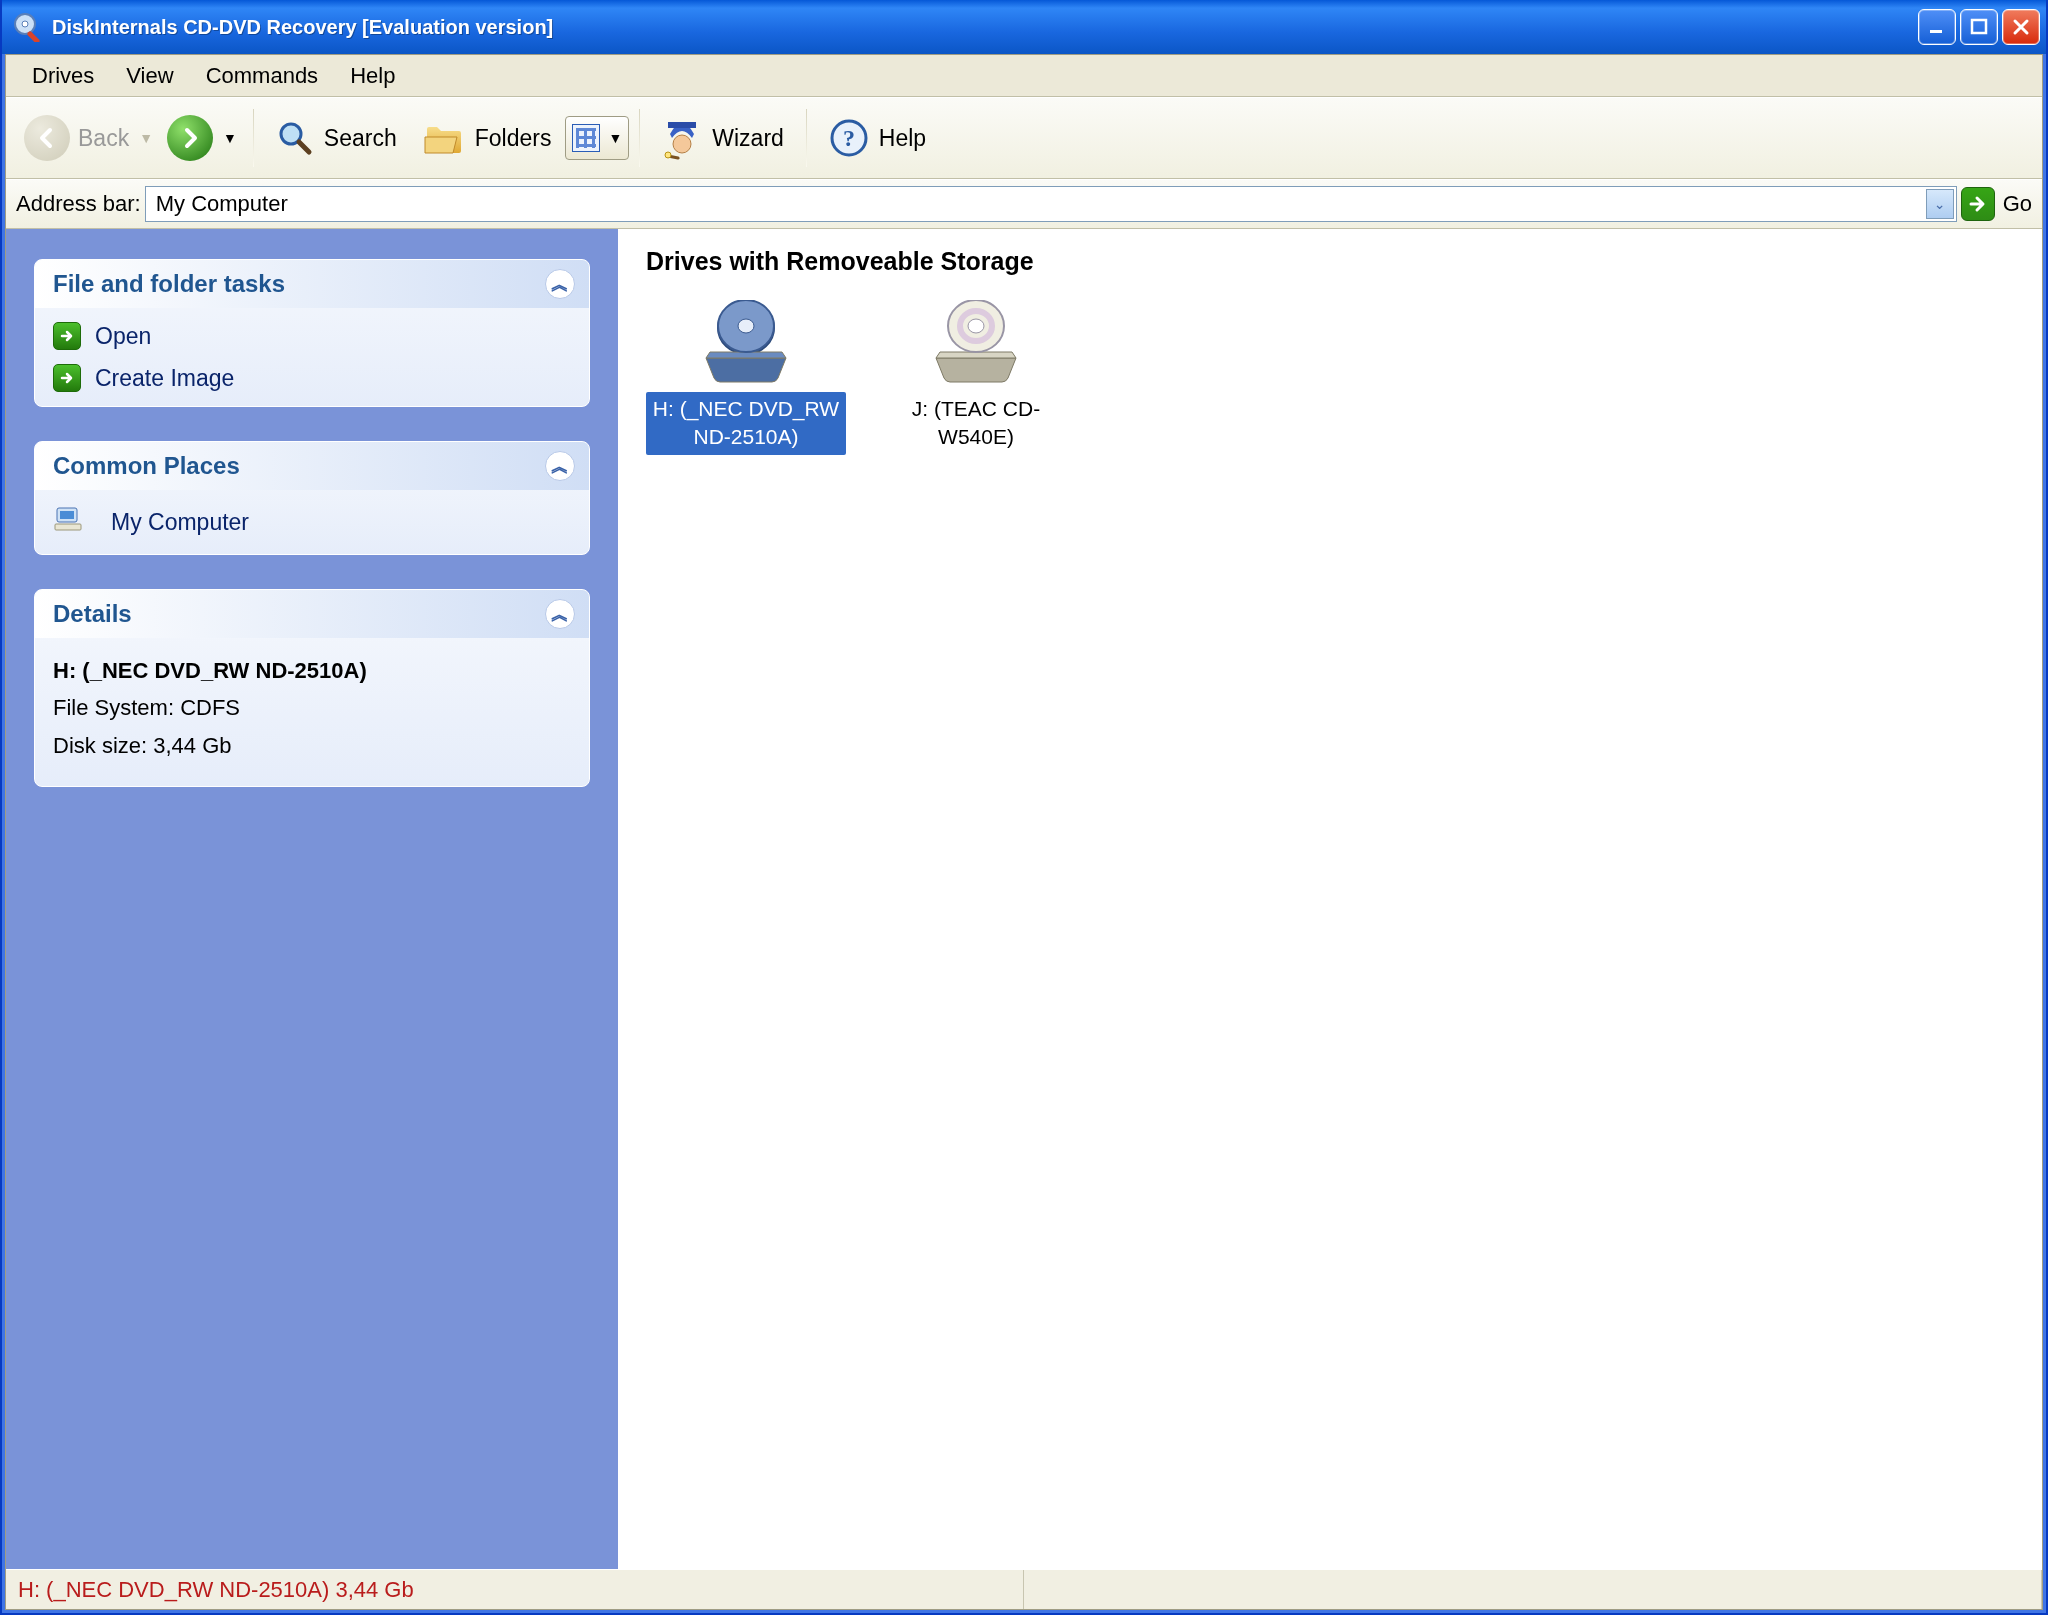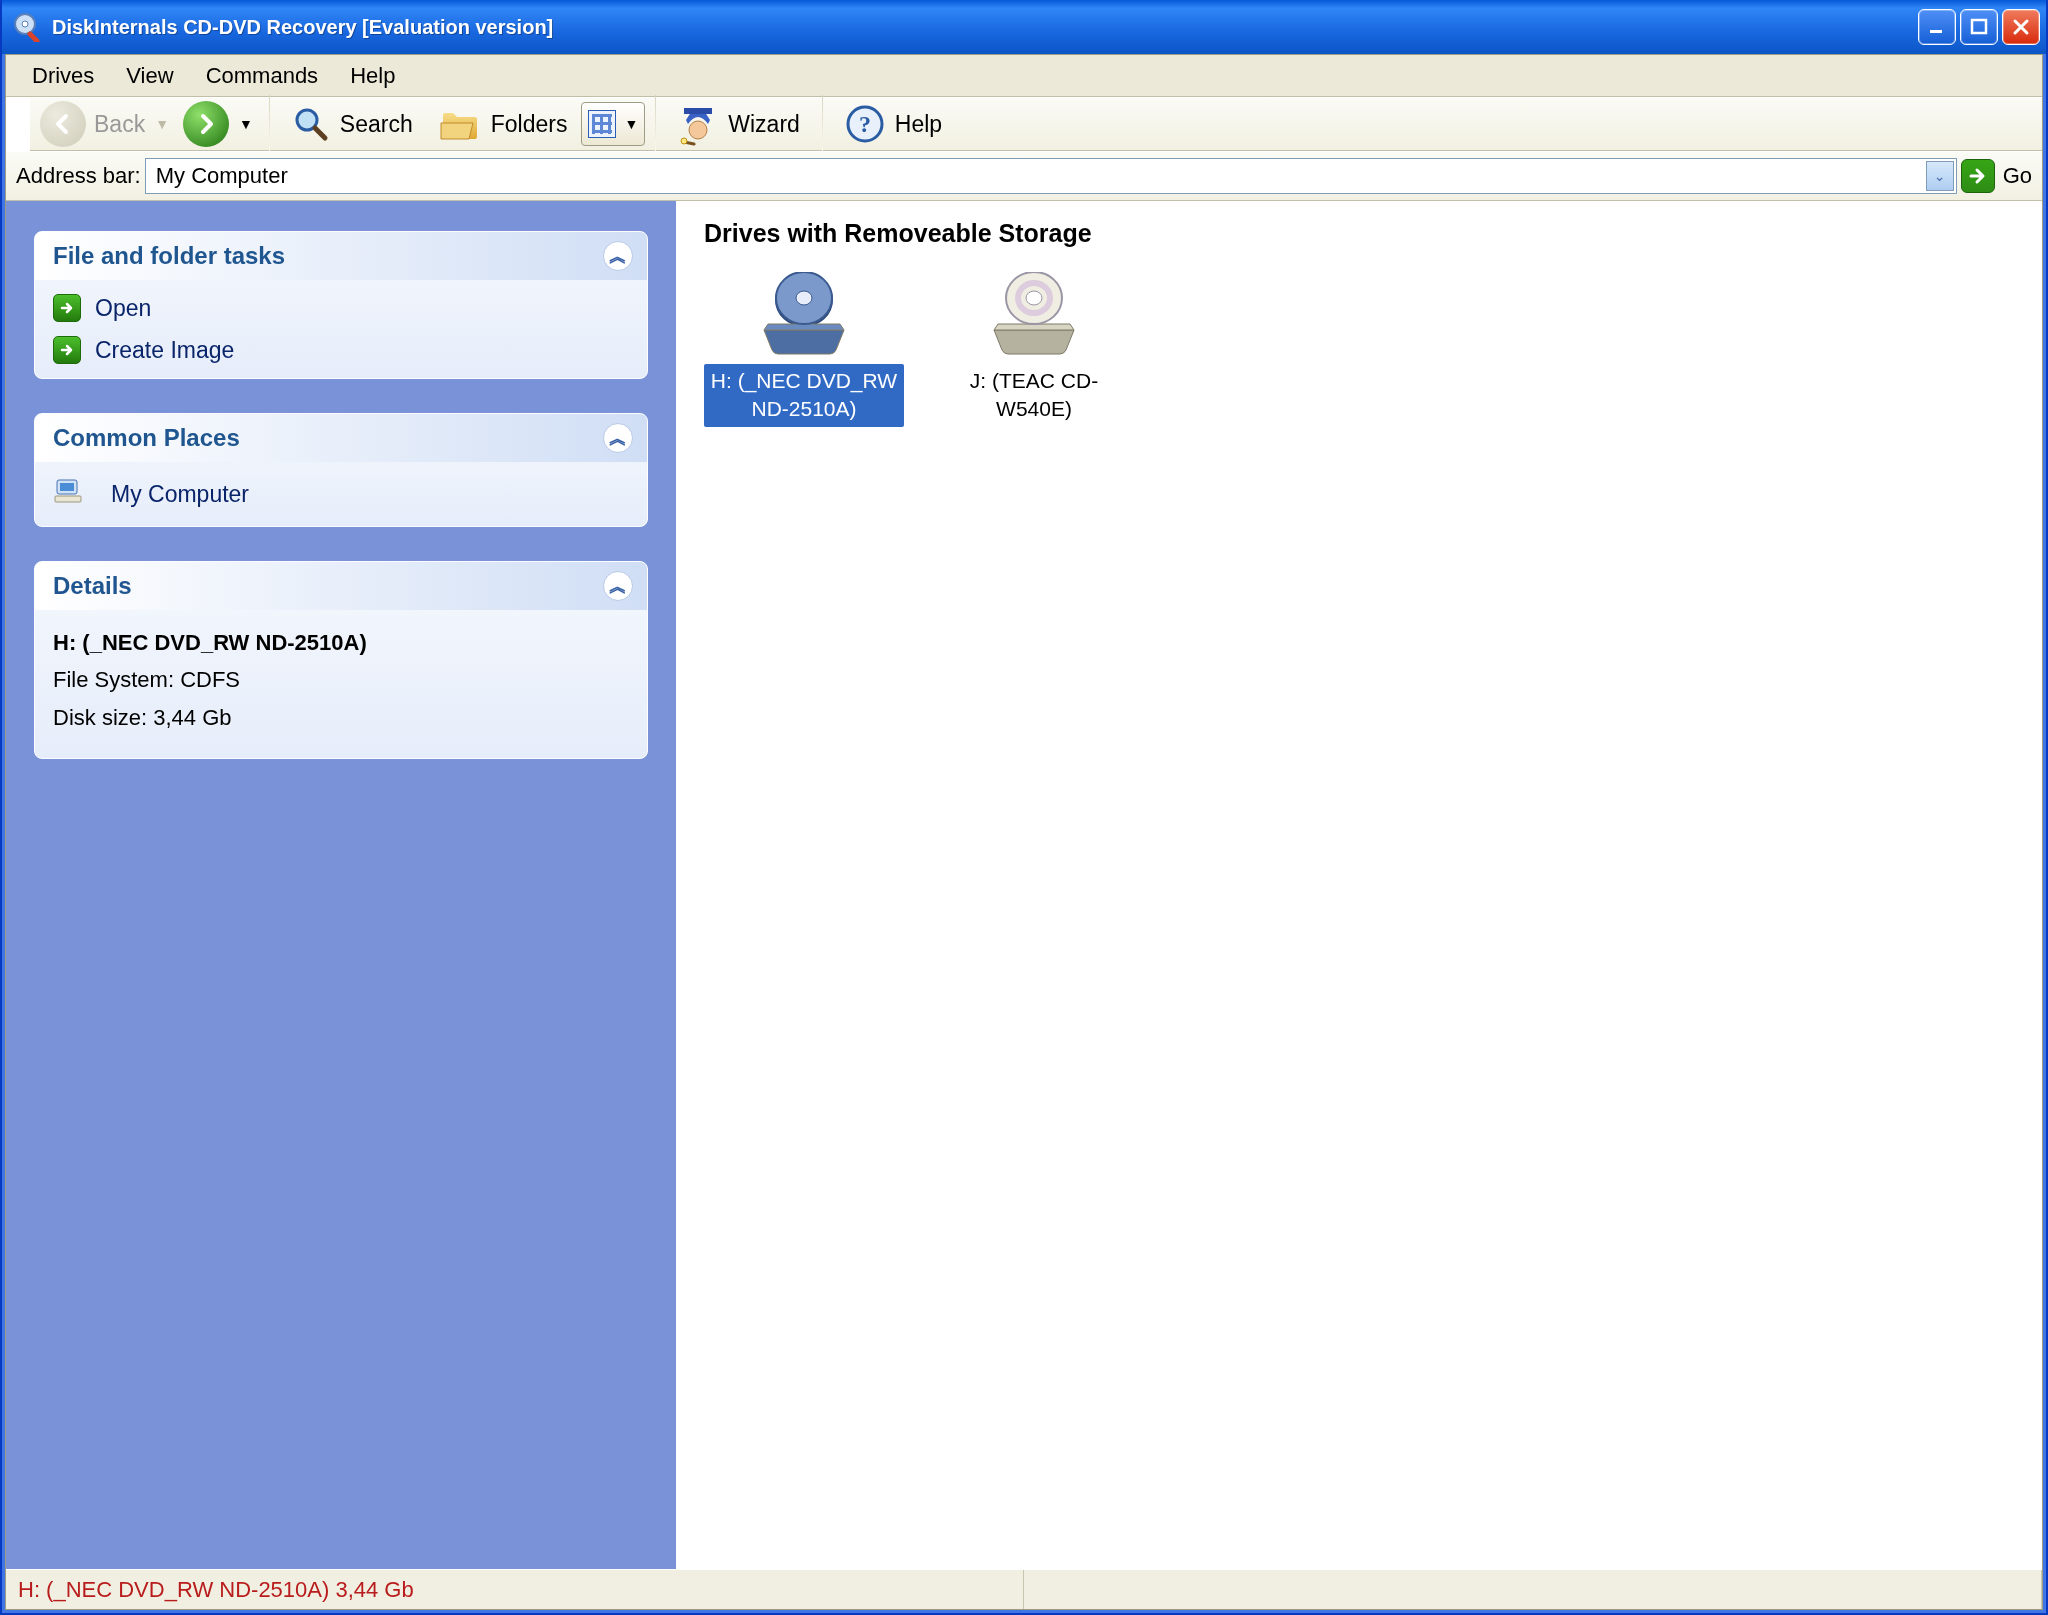--- a/index.html
+++ b/index.html
@@ -77,29 +77,28 @@
     background:var(--xp-menu-bg);
     display:flex;align-items:center;
     padding:0 10px;
     border-bottom:1px solid var(--xp-line);
     font-size:22px;
   }
   .menubar .mi{padding:4px 16px;cursor:default;}
 
   
   .toolbar{
-    height:54px;
+    height:82px;
     background:var(--xp-bar-bg);
     border-top:1px solid #fff;
     border-bottom:1px solid var(--xp-line);
     display:flex;align-items:center;
-    padding:0 4px;
+    padding:0 12px;
     gap:2px;
     font-size:23px;
-    margin-left:24px;
   }
   .tbsep{width:1px;height:58px;background:linear-gradient(#d8d5bf,#faf9ef);margin:0 8px;}
   .navbtn{
     height:54px;display:flex;align-items:center;gap:8px;
     padding:0 6px;border-radius:6px;
   }
   .navcircle{
     width:46px;height:46px;border-radius:50%;
     display:flex;align-items:center;justify-content:center;
   }
@@ -140,21 +139,21 @@
   .gobtn{display:flex;align-items:center;gap:8px;}
   .gobadge{
     width:34px;height:34px;border-radius:6px;
     background:linear-gradient(var(--go-green-sel),var(--go-green));
     border:1px solid #1e640e;display:flex;align-items:center;justify-content:center;
   }
 
   
   .bodyrow{flex:1;display:flex;min-height:0;}
   .sidepanel{
-    width:670px;background:var(--xp-side-bg);
+    width:612px;background:var(--xp-side-bg);
     padding:30px 28px;display:flex;flex-direction:column;gap:34px;
     overflow:hidden;
   }
   .panel{
     background:linear-gradient(#f5f8fd,#e6edfa);
     border:1px solid #ffffff;border-radius:8px;overflow:hidden;
   }
   .panel-head{
     height:48px;background:linear-gradient(90deg,#ffffff,#d0def5);
     display:flex;align-items:center;justify-content:space-between;

